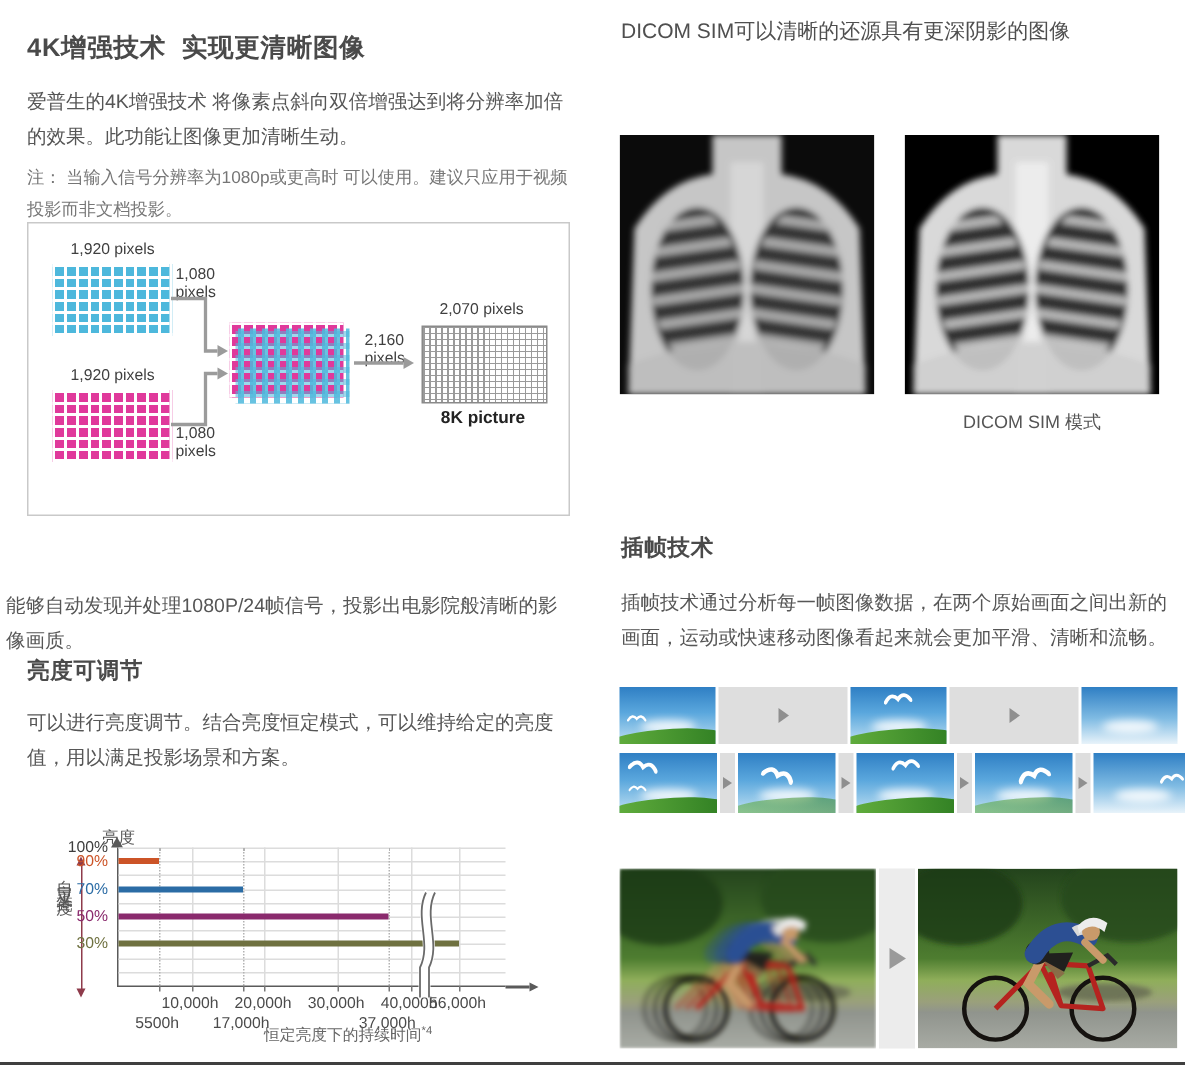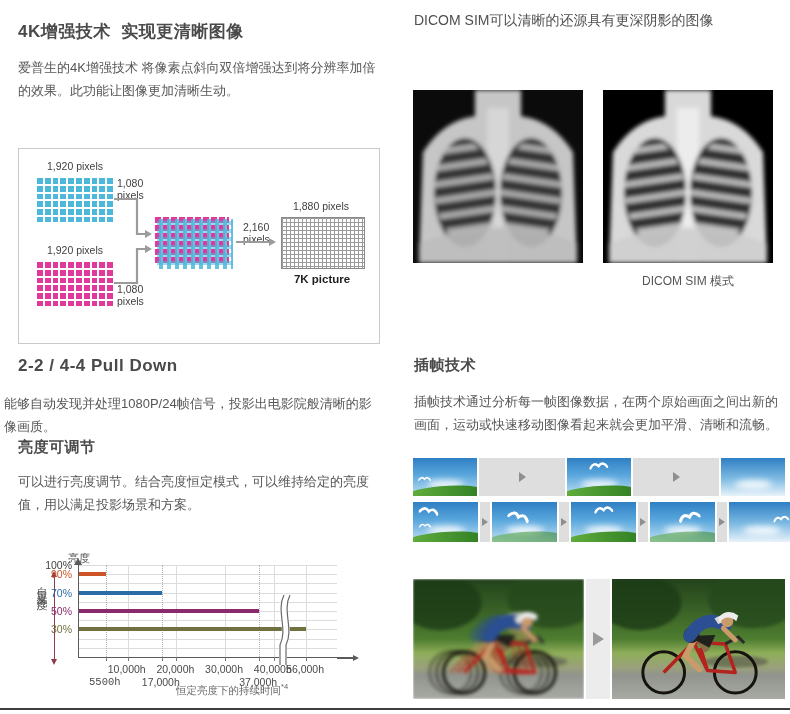--- a/index.html
+++ b/index.html
@@ -77,55 +77,55 @@
   .caption{font-size:12px;color:#555;text-align:center;}
   #bottom-rule{background:#3f3f3f;}
 </style>
 </head>
 <body>
 
 <div id="page">
 
   <div class="abs h-big" style="left:18px;top:20px;text-align:center;">4K增强技术  实现更清晰图像</div>
   <div class="abs body-p" style="left:18px;top:56px;width:370px;">爱普生的4K增强技术  将像素点斜向双倍增强达到将分辨率加倍的效果。此功能让图像更加清晰生动。</div>
+  <div class="abs note-p" style="left:18px;top:109px;width:364px;">注： 当输入信号分辨率为1080p或更高时 可以使用。建议只应用于视频投影而非文档投影。</div>
 
   <div class="abs diagram-box" style="left:18px;top:148px;width:360px;height:194px;">
     <div class="abs dlabel" style="left:28px;top:11px;">1,920 pixels</div>
     <div class="abs pxgrid" style="left:16px;top:27px;width:78px;height:46px;"></div>
     <div class="abs dlabel" style="left:98px;top:28px;width:38px;">1,080 pixels</div>
 
     <div class="abs dlabel" style="left:28px;top:95px;">1,920 pixels</div>
     <div class="abs pxgrid magenta" style="left:16px;top:111px;width:78px;height:46px;"></div>
     <div class="abs dlabel" style="left:98px;top:134px;width:38px;">1,080 pixels</div>
 
     <div class="abs combined" style="left:134px;top:66px;width:80px;height:54px;">
       <div class="layerM"></div>
       <div class="layerB"></div>
     </div>
 
-    <div class="abs dlabel" style="left:260px;top:51px;width:84px;text-align:center;">1,880 pixels</div>
+    <div class="abs dlabel" style="left:260px;top:51px;width:84px;text-align:center;">2,070 pixels</div>
     <div class="abs dlabel" style="left:224px;top:72px;width:36px;">2,160 pixels</div>
     <div class="abs finegrid" style="left:262px;top:68px;width:82px;height:50px;"></div>
-    <div class="abs dlabel b" style="left:260px;top:124px;width:86px;text-align:center;">7K picture</div>
+    <div class="abs dlabel b" style="left:260px;top:124px;width:86px;text-align:center;">8K picture</div>
 
     <svg class="abs" style="left:0;top:0;" width="360" height="194">
       <g stroke="#9b9b9b" stroke-width="2.2" fill="none">
         <path d="M95,50 H118 V85 H126"></path>
         <path d="M95,134 H118 V100 H126"></path>
         <path d="M217,93 H250"></path>
       </g>
       <g fill="#9b9b9b">
         <polygon points="126,81 133,85 126,89"></polygon>
         <polygon points="126,96 133,100 126,104"></polygon>
         <polygon points="250,89 257,93 250,97"></polygon>
       </g>
     </svg>
   </div>
 
-  <div class="abs h-big" style="left:18px;top:356px;">2-2 / 4-4 Pull Down</div>
   <div class="abs body-p" style="left:4px;top:392px;width:374px;">能够自动发现并处理1080P/24帧信号，投影出电影院般清晰的影像画质。</div>
 
   <div class="abs h-mid" style="left:18px;top:438px;">亮度可调节</div>
   <div class="abs body-p" style="left:18px;top:470px;width:370px;">可以进行亮度调节。结合亮度恒定模式，可以维持给定的亮度值，用以满足投影场景和方案。</div>
 
   <div id="chart" class="abs" style="left:30px;top:532px;width:360px;height:168px;">
     <div class="abs" style="left:38px;top:19px;font-size:11px;">亮度</div>
 
     <div class="abs vlabel" style="left:4px;top:46px;height:80px;">自定义亮度</div>
     <div class="abs redline" style="left:24px;top:44px;height:84px;"></div>
@@ -180,21 +180,21 @@
       </div>
 
     <div id="xrow1" class="abs" style="left:48px;top:131px;width:258px;height:12px;">
         <div class="xlab" style="left: 18.875%;">10,000h</div>
         <div class="xlab" style="left: 37.75%;">20,000h</div>
         <div class="xlab" style="left: 56.625%;">30,000h</div>
         <div class="xlab" style="left: 75.5%;">40,000h</div>
         <div class="xlab" style="left: 88%;">56,000h</div>
       </div>
     <div id="xrow2" class="abs" style="left:48px;top:144px;width:258px;height:12px;">
-        <div class="xlab" style="left: 10.3812%; font-family: Liberation Mono, monospace;">5500h</div>
+        <div class="xlab" style="left: 10.3812%;">5500h</div>
         <div class="xlab" style="left: 32.0875%;">17,000h</div>
         <div class="xlab" style="left: 69.8375%;">37,000h</div>
       </div>
 
     <div class="abs foot" style="right:14px;top:150px;width:200px;">
       <span>恒定亮度下的持续时间</span><sup>*4</sup>
     </div>
   </div>
 
   <div class="abs h-right" style="left:414px;top:12px;width:372px;">DICOM SIM可以清晰的还源具有更深阴影的图像</div>

